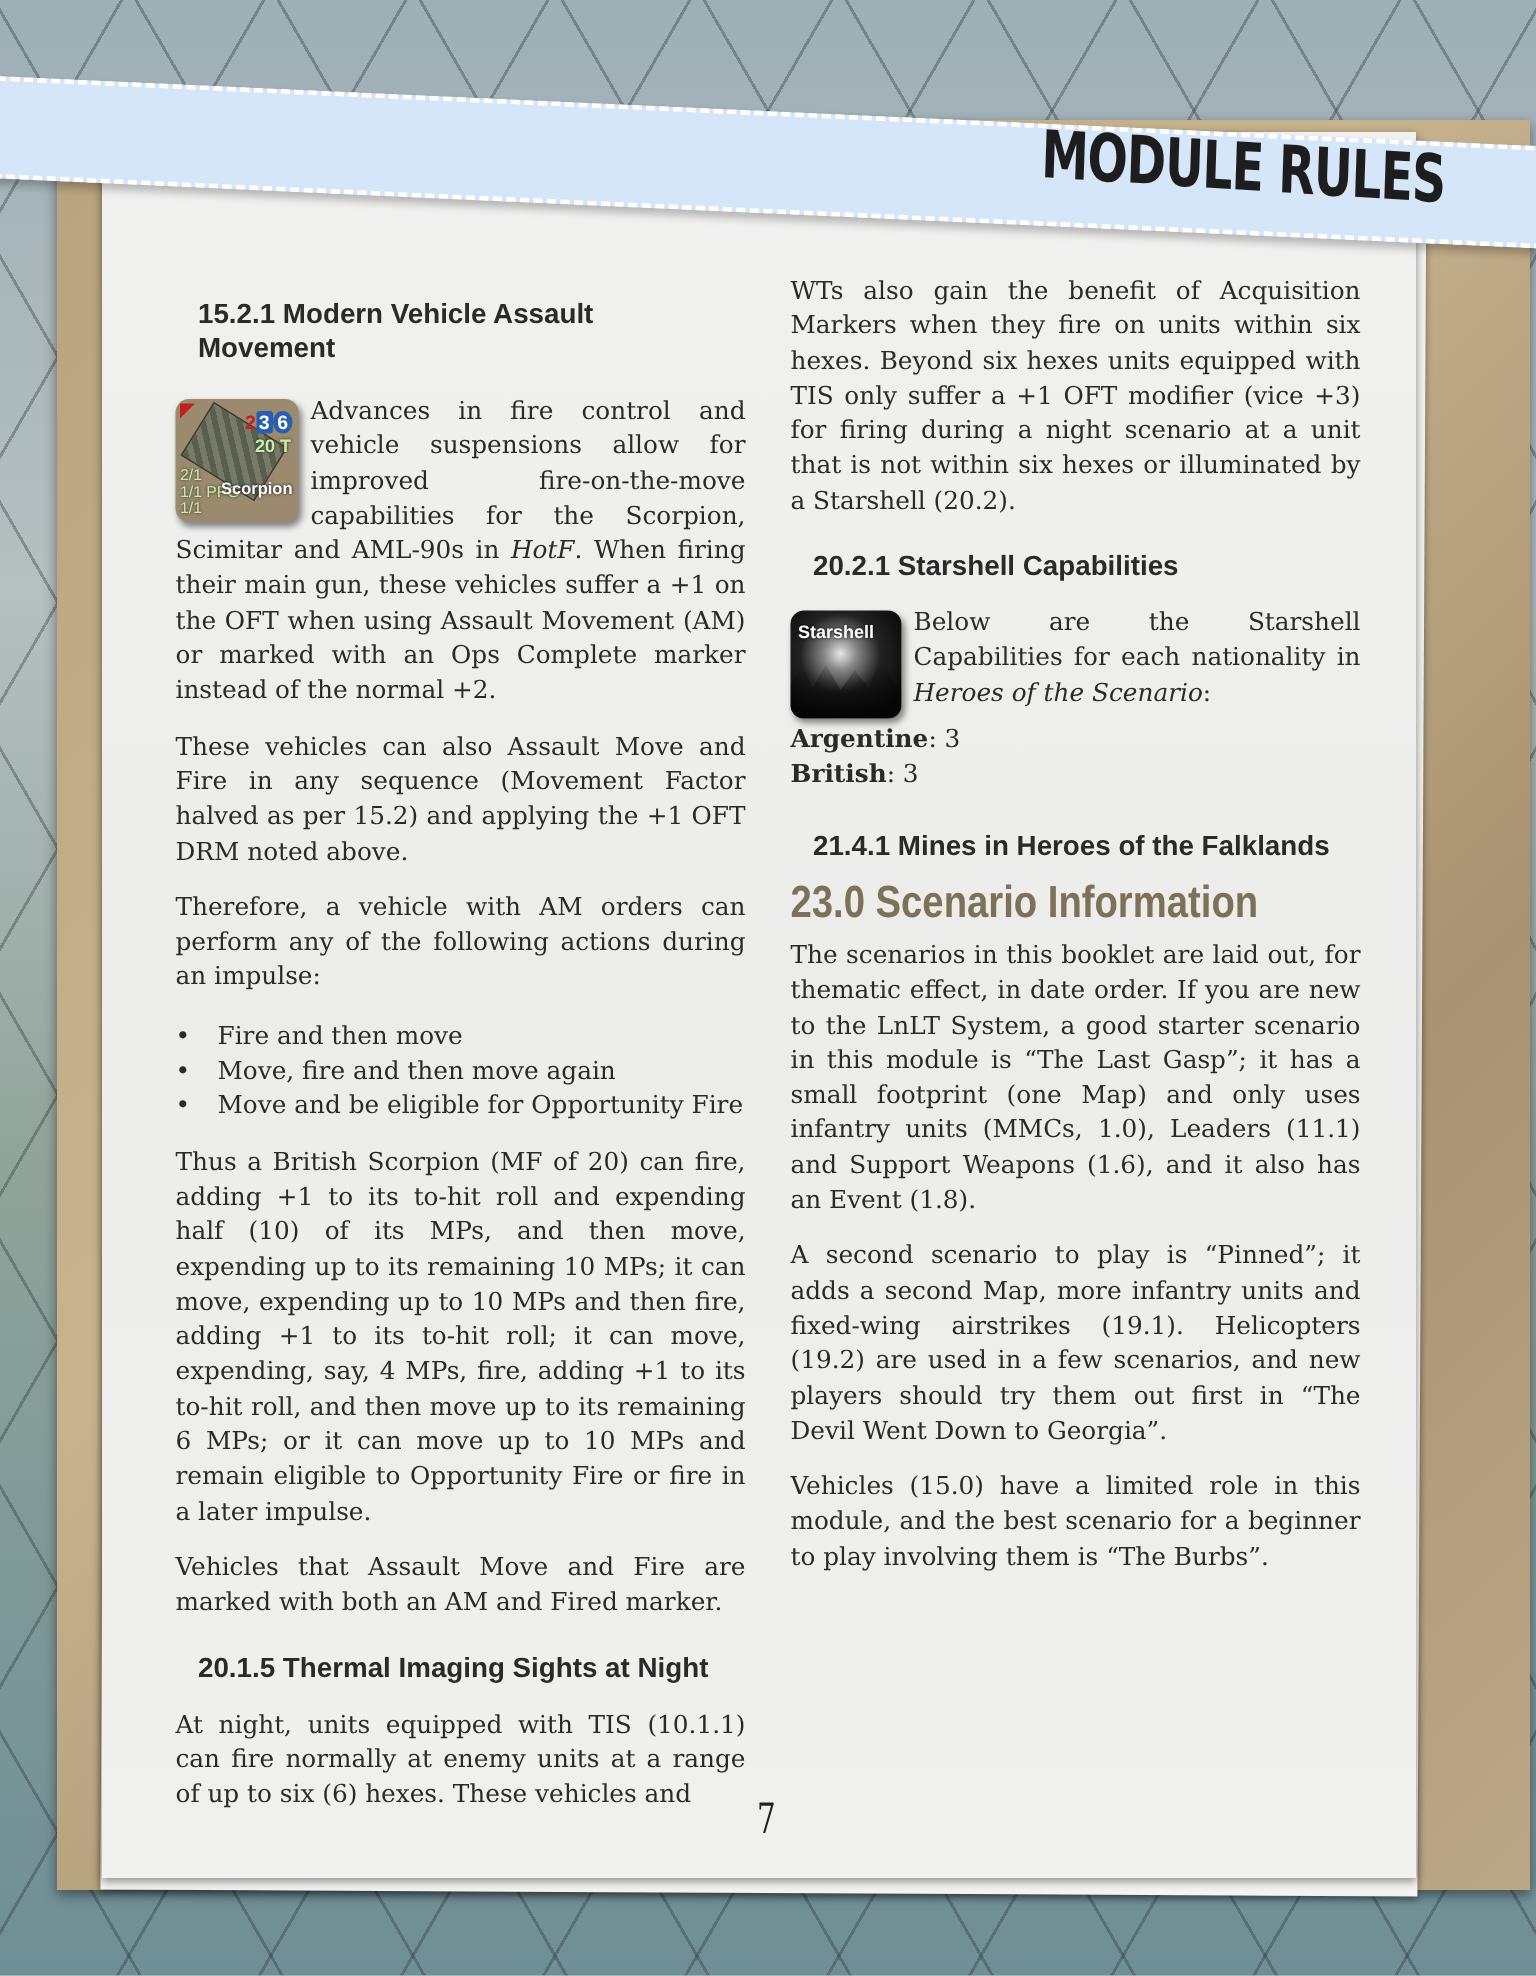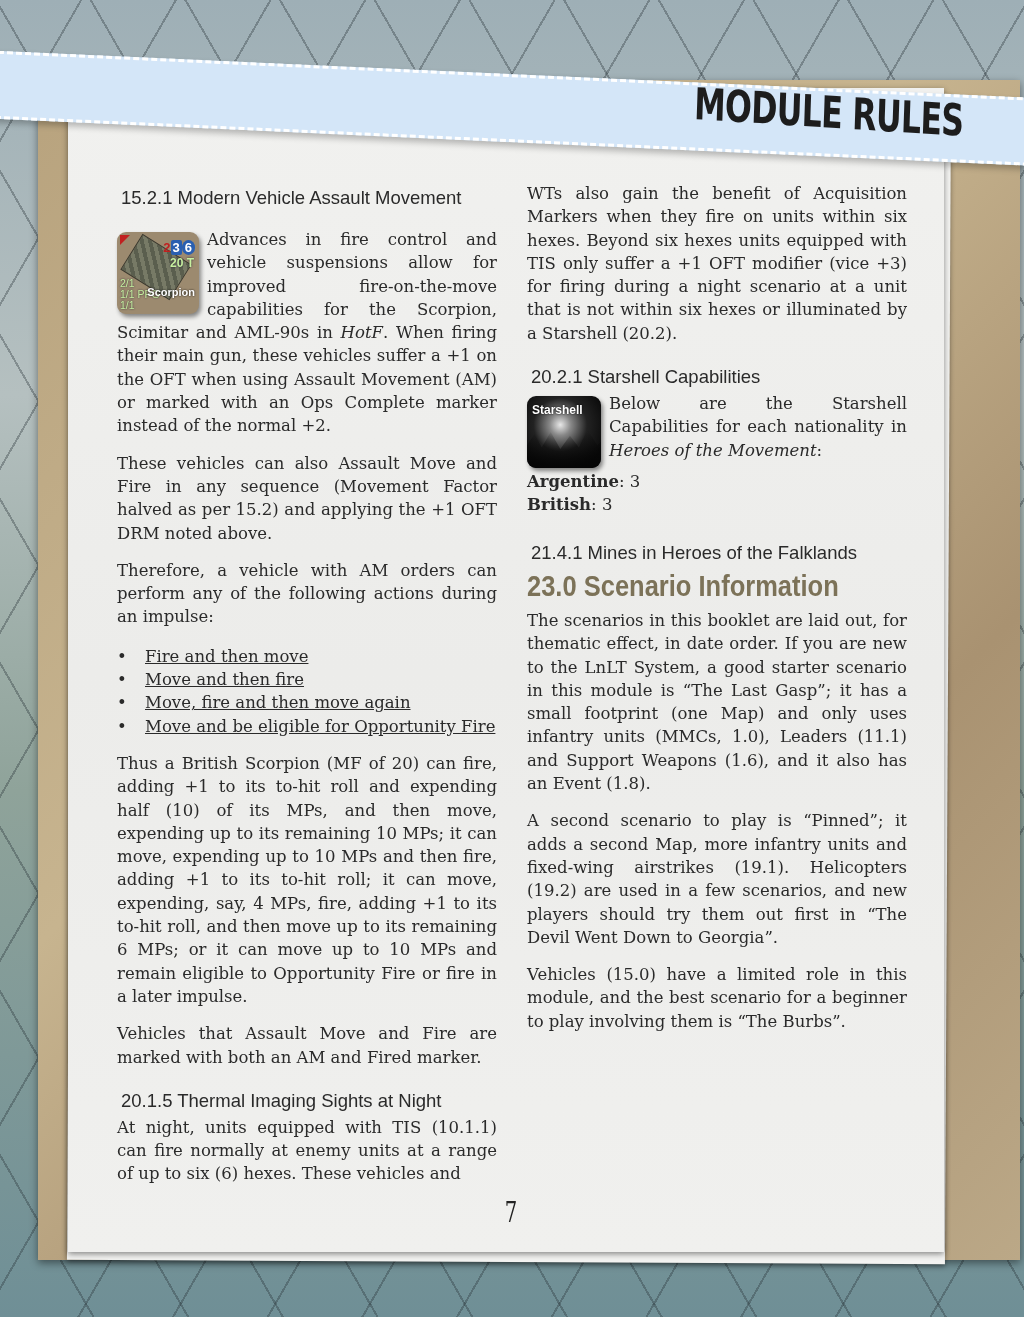--- a/index.html
+++ b/index.html
@@ -45,22 +45,22 @@
     text-transform:uppercase;
   }
   .col {
     position:absolute; top:182px; width:380px;
     font-size:16.5px; line-height:23.3px; color:#2a2a2a;
   }
   .col.left { left:117px; }
   .col.right { left:527px; }
   .col p { margin:0 0 14px 0; text-align:justify; }
   .h3 {
-    font-family:"Liberation Sans", sans-serif; font-weight:normal;
-    font-size:18.5px; line-height:23px; color:#2a2a2a; margin:4px;
+    font-family:"Liberation Sans", sans-serif; font-weight:bold;
+    font-size:18.5px; line-height:23px; color:#2a2a2a; margin:15px;
   }
   .h2 {
     font-family:"Liberation Sans", sans-serif; font-weight:bold;
     font-size:30px; color:#7c7258; margin:10px 0 12px 0;
     transform: scaleX(0.85); transform-origin:left;
     white-space:nowrap;
   }
   .counter {
     float:left; width:82px; height:82px; margin:4px 8px 2px 0;
     border-radius:9px; box-shadow: 2px 3px 4px rgba(0,0,0,.45);
@@ -86,21 +86,21 @@
   .counter .nums .b { color:#fff; background:#2a5fb0; padding:0 2px; border-radius:2px; }
   .counter .nums .c { color:#fff; background:#2a5fb0; padding:0 3px; border-radius:50%; }
   .counter .mv { position:absolute; right:5px; top:20px; color:#c8f0a0; font-size:12px; font-weight:bold; text-shadow:0 0 2px #223; }
   .counter .tri { position:absolute; left:3px; top:3px; width:0; height:0; border-left:10px solid #c02020; border-bottom:10px solid transparent; }
   .counter .trees { position:absolute; left:0; bottom:0; width:100%; height:38px;
     background: linear-gradient(180deg,transparent,#050505);
     clip-path: polygon(0 100%,0 40%,10% 10%,20% 45%,32% 5%,45% 50%,58% 15%,70% 45%,82% 0,95% 40%,100% 30%,100% 100%); }
   .counter .mine-ring { position:absolute; left:12px; top:18px; width:56px; height:56px; border-radius:50%;
     border:3px solid #8a8a80; box-shadow: inset 0 0 0 8px #5e5e56, inset 0 0 0 14px #7a7a70; }
   .counter .mine-core { position:absolute; left:33px; top:38px; width:16px; height:16px; border-radius:50%; background:#333; border:2px solid #999; }
-  ul.bullets { margin:0 0 14px 0; padding:0 0 0 28px; list-style:none;text-decoration:underline; }
+  ul.bullets { margin:0 0 14px 0; padding:0 0 0 28px; list-style:none; }
   ul.bullets li { position:relative; }
   ul.bullets li::before { content:"•"; position:absolute; left:-28px; }
   .pageno {
     position:absolute; left:502px; top:1196px; font-family:"DejaVu Serif", serif;
     font-size:28px; color:#222; transform: scaleX(0.7);
   }
   b.nat { font-family:"DejaVu Serif", serif; font-weight:bold; }
 </style>
 </head>
 <body>
@@ -129,40 +129,39 @@
         <span>1/1</span>
       </span>
       <span class="name">Scorpion</span>
     </span>
     <span>Advances in fire control and vehicle suspensions allow for improved fire-on-the-move capabilities for the Scorpion, Scimitar and AML-90s in </span><i>HotF</i><span>. When firing their main gun, these vehicles suffer a +1 on the OFT when using Assault Movement (AM) or marked with an Ops Complete marker instead of the normal +2.</span>
   </p>
   <p>These vehicles can also Assault Move and Fire in any sequence (Movement Factor halved as per 15.2) and applying the +1 OFT DRM noted above.</p>
   <p style="margin-bottom:16px">Therefore, a vehicle with AM orders can perform any of the following actions during an impulse:</p>
   <ul class="bullets">
     <li>Fire and then move</li>
-    <li>Move and then fire</li>
     <li>Move, fire and then move again</li>
     <li>Move and be eligible for Opportunity Fire</li>
   </ul>
   <p>Thus a British Scorpion (MF of 20) can fire, adding +1 to its to-hit roll and expending half (10) of its MPs, and then move, expending up to its remaining 10 MPs; it can move, expending up to 10 MPs and then fire, adding +1 to its to-hit roll; it can move, expending, say, 4 MPs, fire, adding +1 to its to-hit roll, and then move up to its remaining 6 MPs; or it can move up to 10 MPs and remain eligible to Opportunity Fire or fire in a later impulse.</p>
   <p>Vehicles that Assault Move and Fire are marked with both an AM and Fired marker.</p>
   <h3 class="h3" style="margin-top:20px">20.1.5 Thermal Imaging Sights at Night</h3>
   <p>At night, units equipped with TIS (10.1.1) can fire normally at enemy units at a range of up to six (6) hexes. These vehicles and</p>
 </div>
 
 <div class="col right">
   <p>WTs also gain the benefit of Acquisition Markers when they fire on units within six hexes. Beyond six hexes units equipped with TIS only suffer a +1 OFT modifier (vice +3) for firing during a night scenario at a unit that is not within six hexes or illuminated by a Starshell (20.2).</p>
 
   <h3 class="h3" style="margin-top:20px">20.2.1 Starshell Capabilities</h3>
   <p style="margin-top:2px; margin-bottom:2px; min-height:72px">
     <span class="counter starshell" style="width:74px;height:72px">
       <span class="lbl">Starshell</span>
       <span class="trees"></span>
     </span>
-    <span>Below are the Starshell Capabilities for each nationality in </span><i>Heroes of the Movement</i><span>:</span>
+    <span>Below are the Starshell Capabilities for each nationality in </span><i>Heroes of the Scenario</i><span>:</span>
   </p>
   <div style="clear:both">
     <div><b class="nat">Argentine</b><span>: 3</span></div>
     <div><b class="nat">British</b><span>: 3</span></div>
   </div>
 
   <h3 class="h3" style="margin-top:24px">21.4.1 Mines in Heroes of the Falklands</h3>
 
   <div class="h2">23.0 Scenario Information</div>
   <p>The scenarios in this booklet are laid out, for thematic effect, in date order. If you are new to the LnLT System, a good starter scenario in this module is “The Last Gasp”; it has a small footprint (one Map) and only uses infantry units (MMCs, 1.0), Leaders (11.1) and Support Weapons (1.6), and it also has an Event (1.8).</p>

